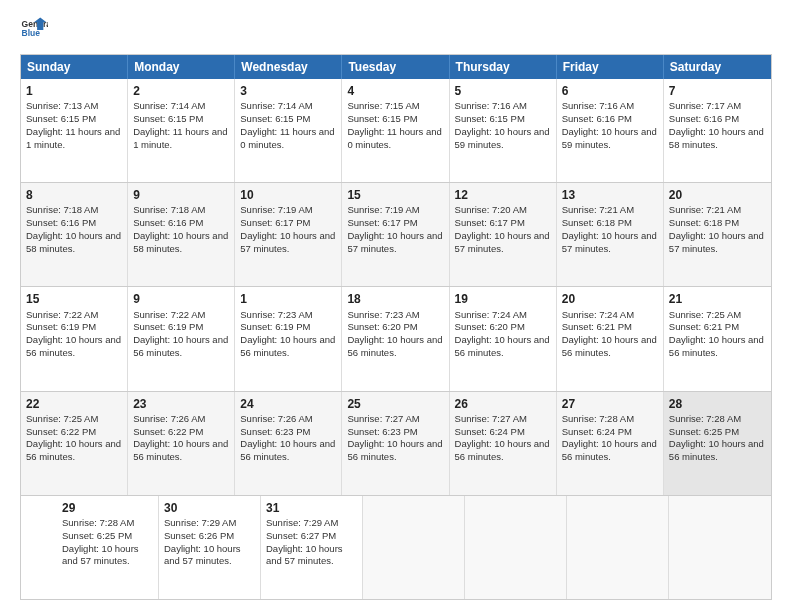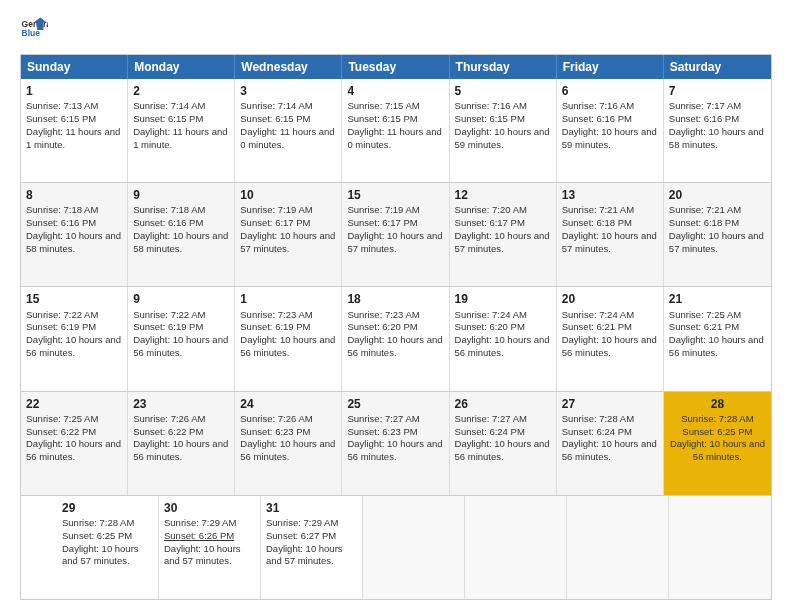--- a/index.html
+++ b/index.html
@@ -291,38 +291,38 @@
             <span style="display: block;">Sunrise: 7:27 AM</span>
             <span style="display: block;">Sunset: 6:24 PM</span>
             <span style="display: block;">Daylight: 10 hours and 56 minutes.</span>
           </div>
           <div class="cal-cell" style="background: rgb(245, 245, 245);">
             <span class="day-num">27</span>
             <span style="display: block;">Sunrise: 7:28 AM</span>
             <span style="display: block;">Sunset: 6:24 PM</span>
             <span style="display: block;">Daylight: 10 hours and 56 minutes.</span>
           </div>
-          <div class="cal-cell" style="background: #eab308; text-align: center;">
+          <div class="cal-cell" style="background: #e5e5e5;">
             <span class="day-num">28</span>
             <span style="display: block;">Sunrise: 7:28 AM</span>
             <span style="display: block;">Sunset: 6:25 PM</span>
             <span style="display: block;">Daylight: 10 hours and 56 minutes.</span>
           </div>
         </div>
         <div class="cal-row">
           <div class="cal-cell">
             <span class="day-num">29</span>
             <span style="display: block;">Sunrise: 7:28 AM</span>
             <span style="display: block;">Sunset: 6:25 PM</span>
             <span style="display: block;">Daylight: 10 hours and 57 minutes.</span>
           </div>
           <div class="cal-cell">
             <span class="day-num">30</span>
             <span style="display: block;">Sunrise: 7:29 AM</span>
-            <span style="display: block; text-decoration: underline;">Sunset: 6:26 PM</span>
+            <span style="display: block;">Sunset: 6:26 PM</span>
             <span style="display: block;">Daylight: 10 hours and 57 minutes.</span>
           </div>
           <div class="cal-cell">
             <span class="day-num">31</span>
             <span style="display: block;">Sunrise: 7:29 AM</span>
             <span style="display: block;">Sunset: 6:27 PM</span>
             <span style="display: block;">Daylight: 10 hours and 57 minutes.</span>
           </div>
           <div class="cal-cell empty"></div>
           <div class="cal-cell empty"></div>

